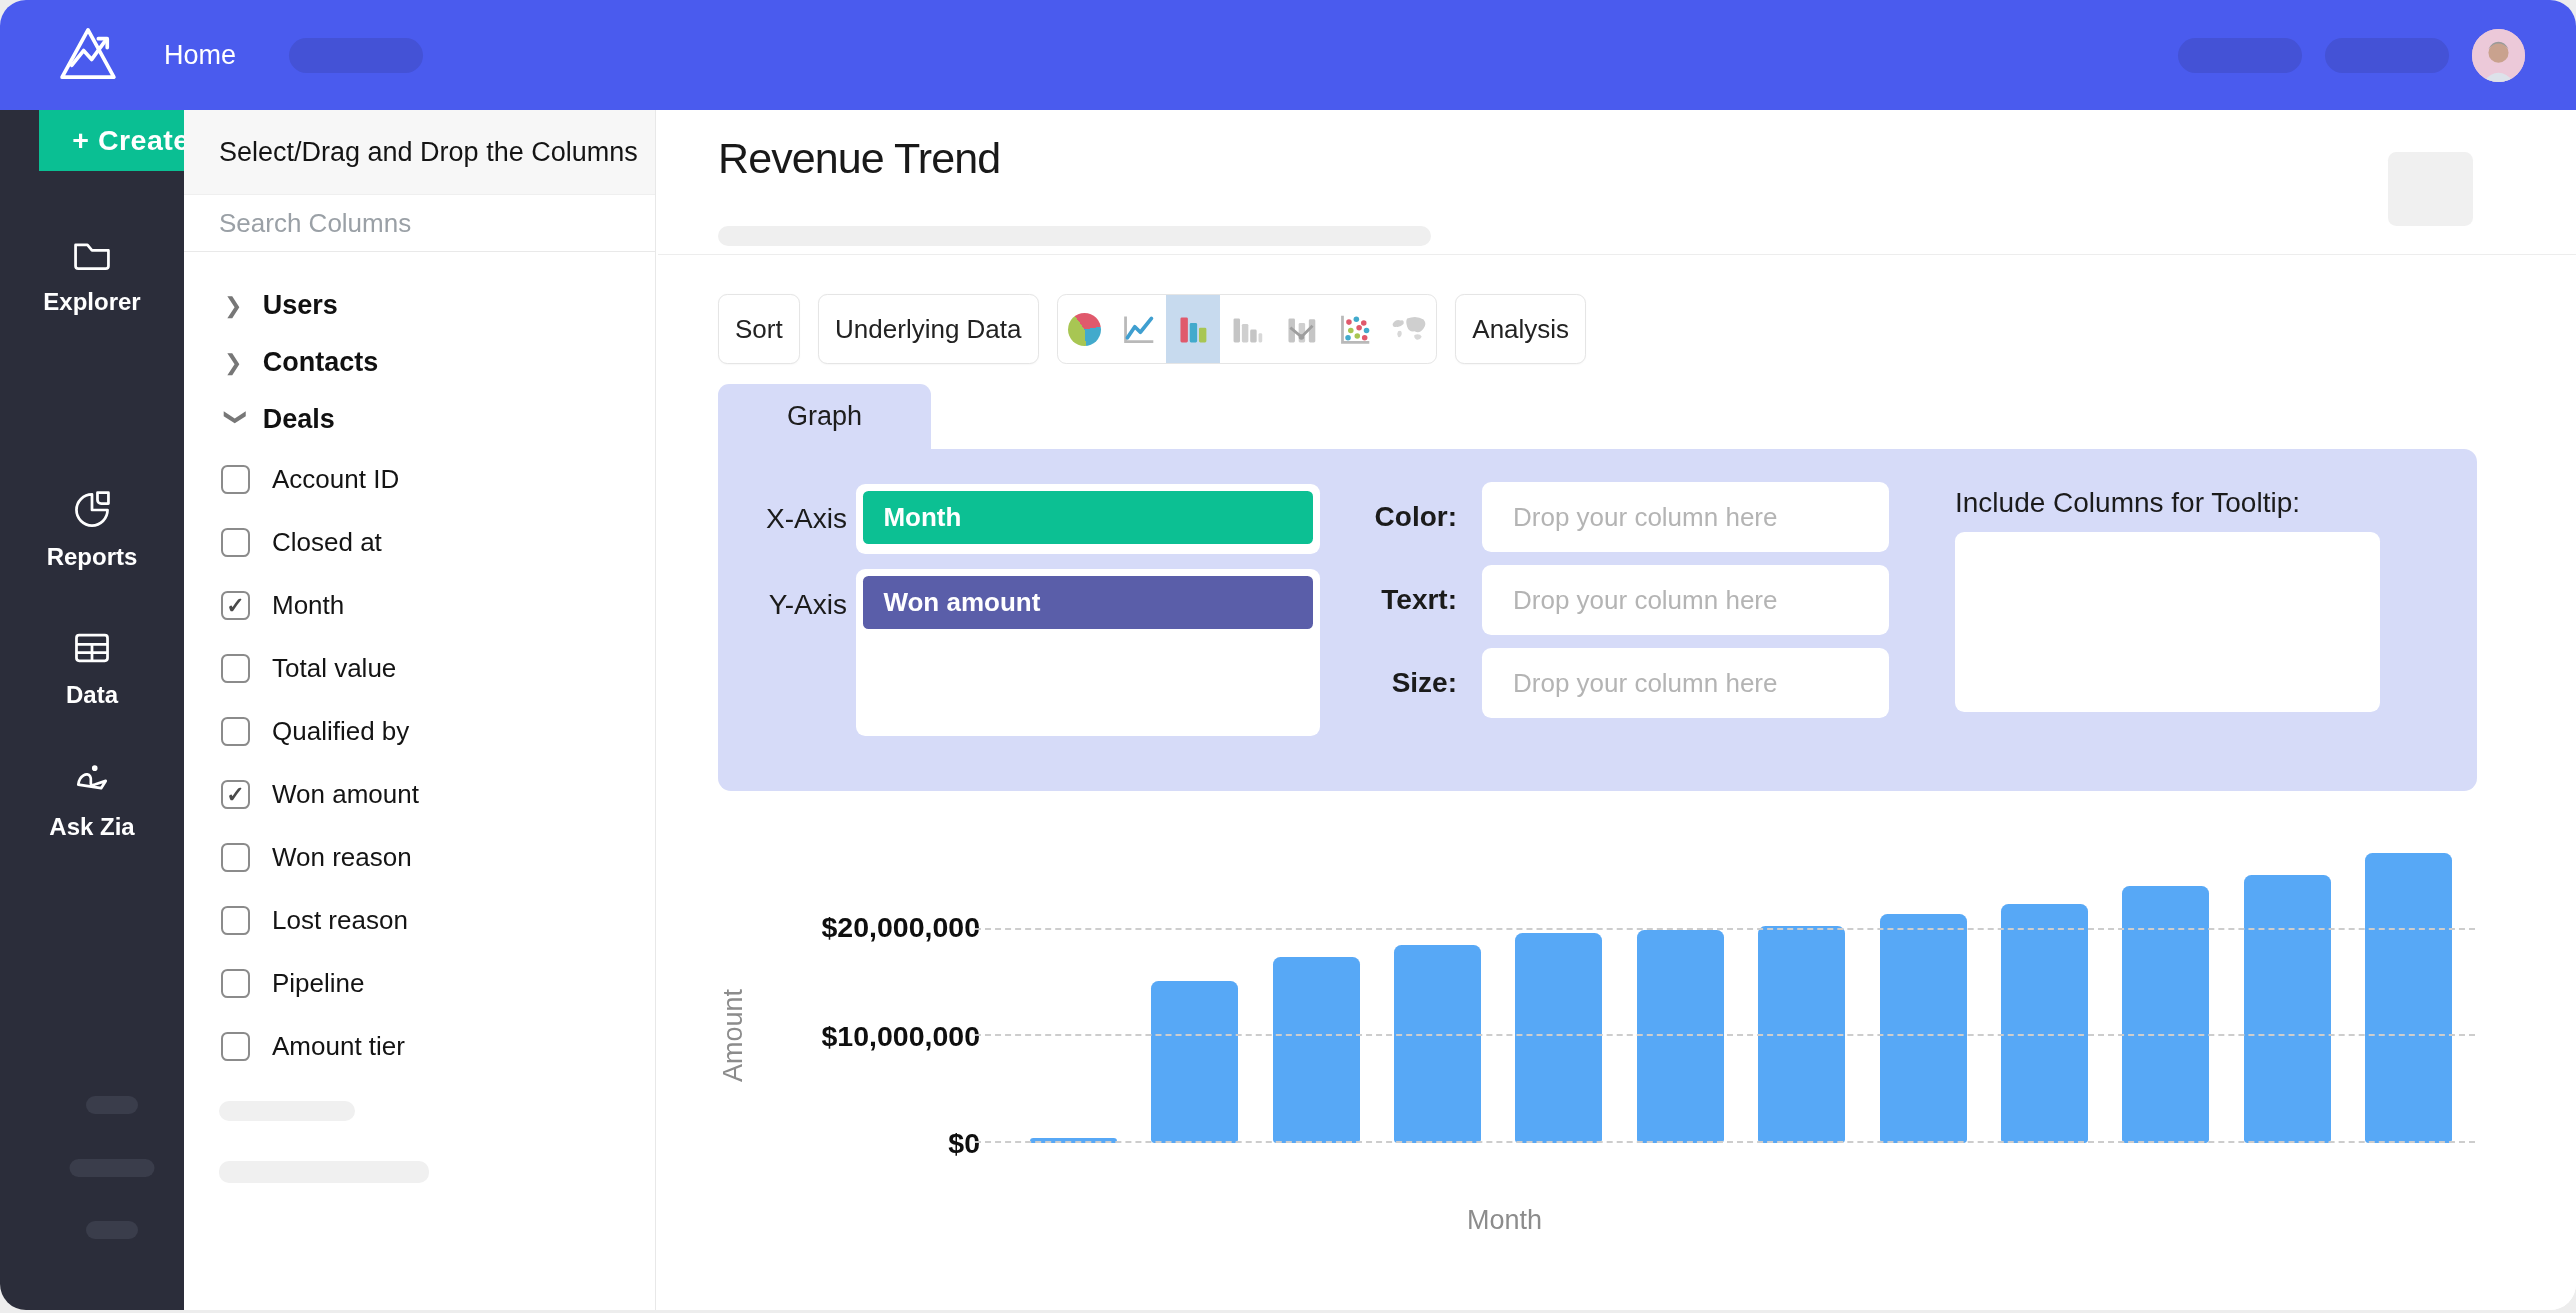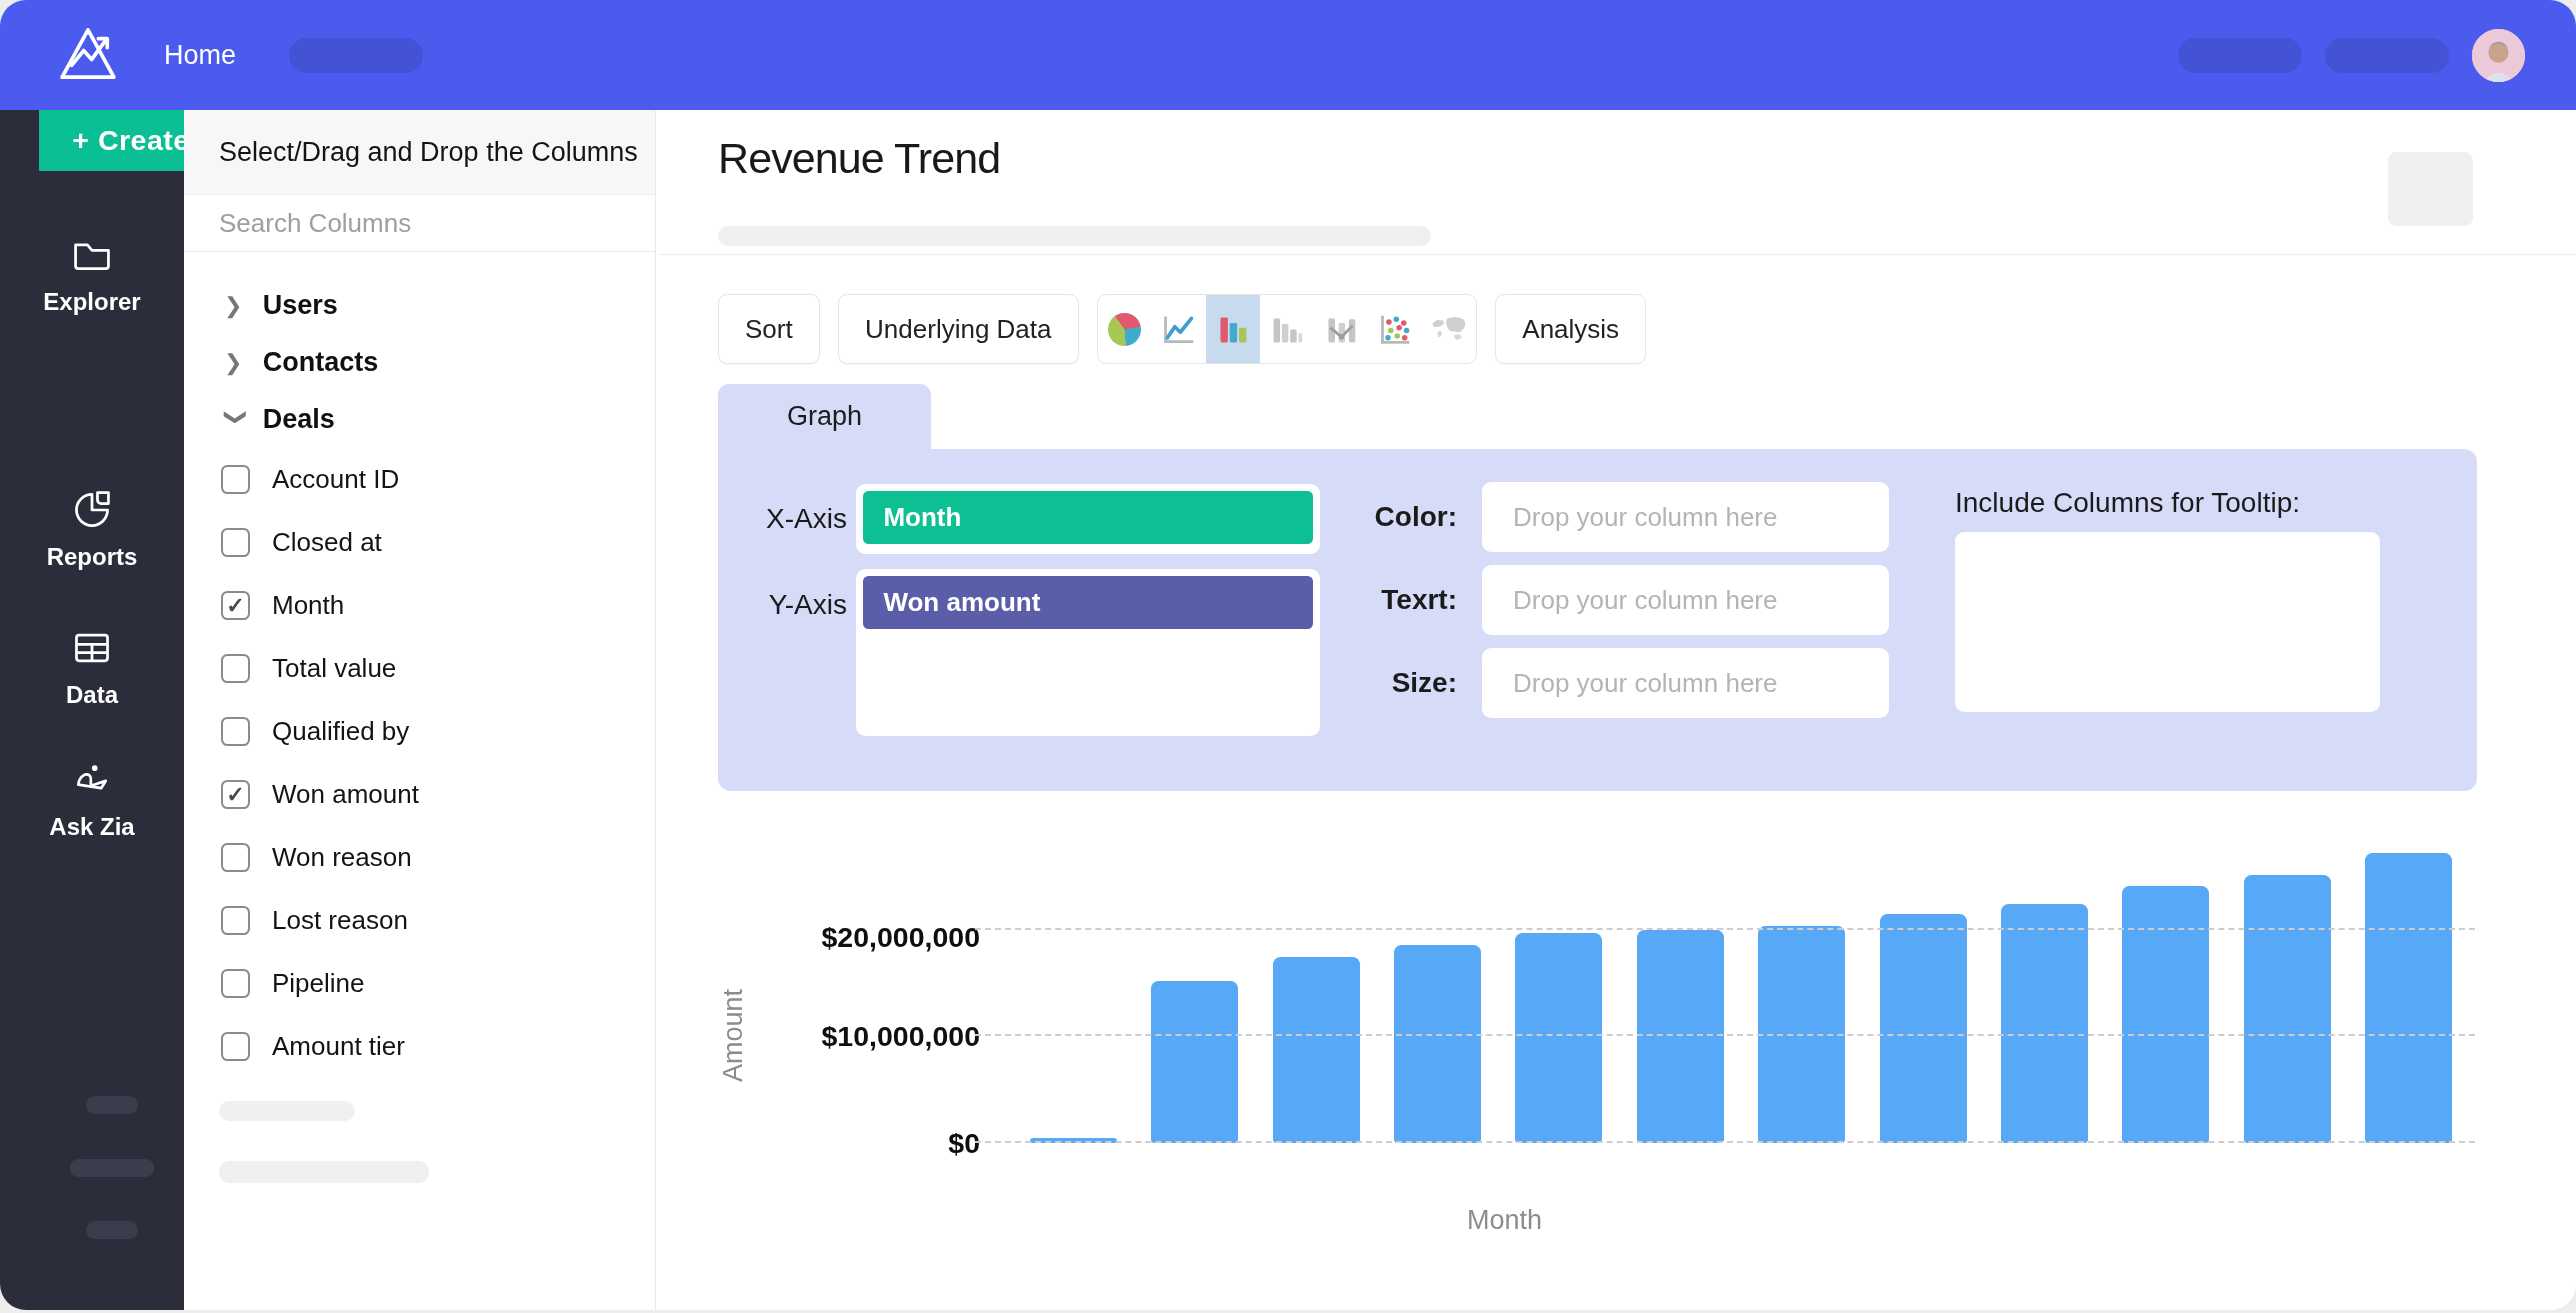--- a/index.html
+++ b/index.html
@@ -41,21 +41,21 @@
 
   
   .main{position:absolute;left:658px;top:110px;right:0;bottom:0;background:#fff;}
   .page-title{position:absolute;left:60px;top:24px;font-size:43px;font-weight:500;color:#191919;letter-spacing:-0.9px;}
   .title-skel{position:absolute;left:60px;top:116px;width:713px;height:20px;border-radius:10px;background:#efefef;}
   .hdr-divider{position:absolute;left:0;top:144px;width:100%;border-bottom:1.8px solid #ededed;}
   .viewmode-btn{position:absolute;left:1532px;top:39px;width:180px;height:79px;background:#0abf93;border-radius:8.3px;color:#fff;font-size:28px;font-weight:600;display:flex;align-items:center;justify-content:center;cursor:pointer;}
   .gray-btn{position:absolute;left:1730px;top:42px;width:85px;height:74px;background:#f0f0f0;border-radius:8.3px;cursor:pointer;}
 
   .toolbar{position:absolute;left:60px;top:184px;display:flex;gap:18.4px;align-items:stretch;height:70px;}
-  .tb-btn{border:1.8px solid #e5e5e5;border-radius:9.2px;background:#fff;font-size:26px;color:#222;display:flex;align-items:center;justify-content:center;padding:0 26px;box-shadow:0 0.9px 1.8px rgba(0,0,0,.03);cursor:pointer;}
+  .tb-btn{border:1.8px solid #e5e5e5;border-radius:9.2px;background:#fff;font-size:26px;color:#222;display:flex;align-items:center;justify-content:center;padding:0 16px;box-shadow:0 0.9px 1.8px rgba(0,0,0,.03);cursor:pointer;}
   .icon-group{border:1.8px solid #e5e5e5;border-radius:9.2px;background:#fff;display:flex;align-items:stretch;overflow:hidden;}
   .ct-cell{width:54px;display:flex;align-items:center;justify-content:center;cursor:pointer;}
   .ct-cell.selected{background:#c7daee;}
   .pie-ico{width:33px;height:33px;border-radius:50%;background:conic-gradient(from -35deg,#e0596c 0 115deg,#42aacc 0 210deg,#a8c653 0 360deg);}
 
   .graph-tab{position:absolute;left:60px;top:274px;width:213px;height:65px;background:#d6dbf8;border-radius:11px 11px 0 0;display:flex;align-items:center;justify-content:center;font-size:27px;color:#1d1d1d;cursor:pointer;}
   .config-panel{position:absolute;left:60px;top:339px;width:1759px;height:342px;background:#d6dbf8;border-radius:0 13px 13px 13px;}
   .cfg-lbl{position:absolute;font-size:28px;color:#1b1b1b;font-weight:500;display:flex;align-items:center;}
   .axis-field{position:absolute;background:#fff;border-radius:9.2px;padding:7.4px;box-sizing:border-box;}
   .chip{height:53px;border-radius:5.5px;display:flex;align-items:center;padding-left:20px;color:#fff;font-size:26px;font-weight:600;cursor:grab;}
@@ -294,21 +294,21 @@
       <div class="drop-box" style="left:764px;top:199px;width:407px;height:70px">Drop your column here</div>
 
       <div class="cfg-lbl" style="left:1237px;top:26px;height:55px">Include Columns for Tooltip:</div>
       <div class="tooltip-box"></div>
     </div>
 
     <div class="y-title">Amount</div>
     <div class="yticks" id="yticks">
         <div class="ytick" style="bottom: 0px;">$0</div>
         <div class="ytick" style="bottom: 107px;">$10,000,000</div>
-        <div class="ytick" style="bottom: 206px;">$20,000,000</div>
+        <div class="ytick" style="bottom: 216px;">$20,000,000</div>
       </div>
     <div class="plot" id="plot">
       <div class="bars" id="bars">
           <div class="bar" style="height: 5.5px; background: rgb(87, 168, 246);"></div>
           <div class="bar" style="height: 162px; background: rgb(87, 168, 246);"></div>
           <div class="bar" style="height: 186px; background: rgb(87, 168, 246);"></div>
           <div class="bar" style="height: 198px; background: rgb(87, 168, 246);"></div>
           <div class="bar" style="height: 210px; background: rgb(87, 168, 246);"></div>
           <div class="bar" style="height: 213px; background: rgb(87, 168, 246);"></div>
           <div class="bar" style="height: 217px; background: rgb(87, 168, 246);"></div>

